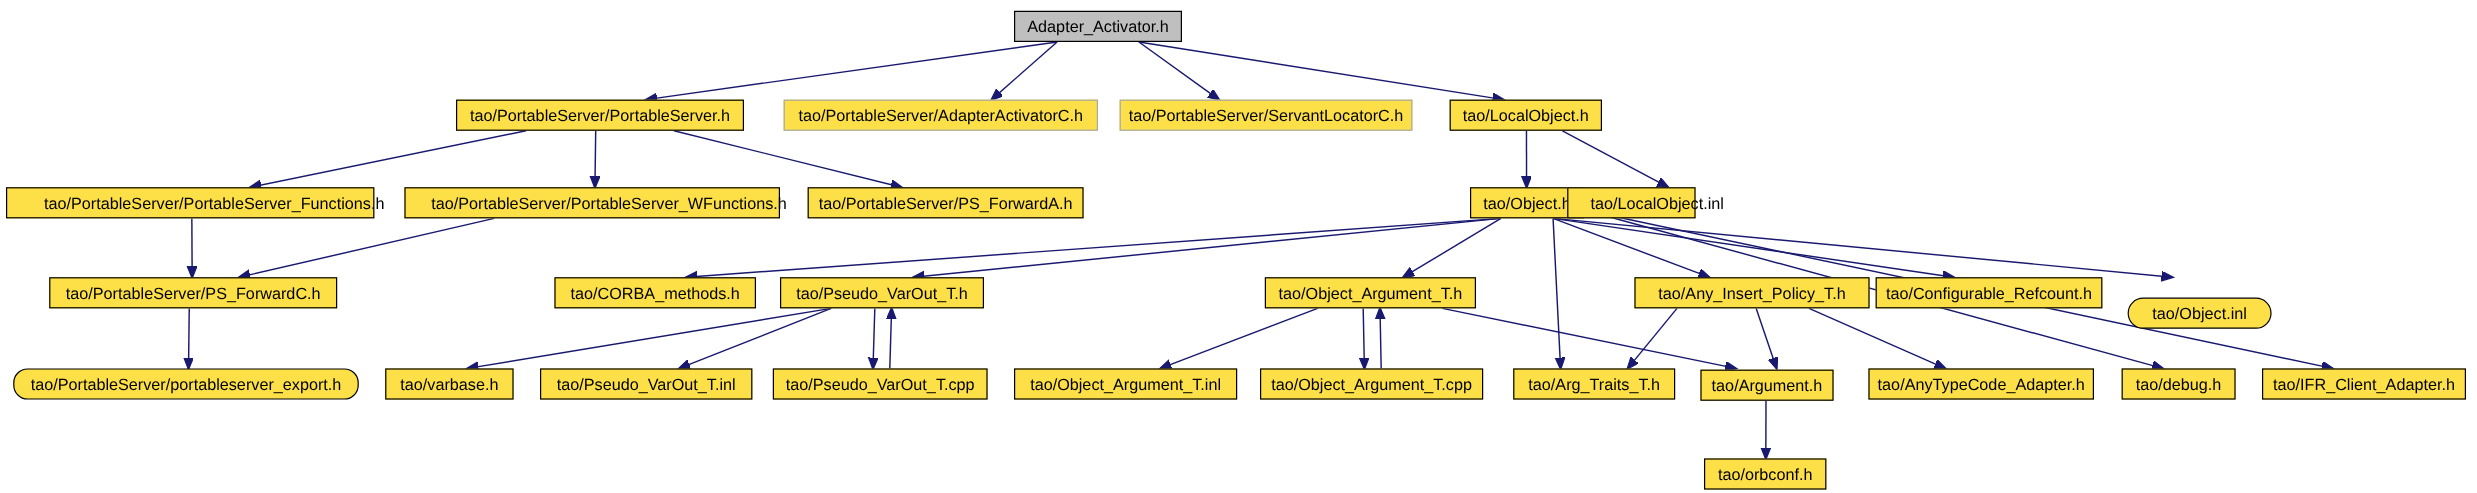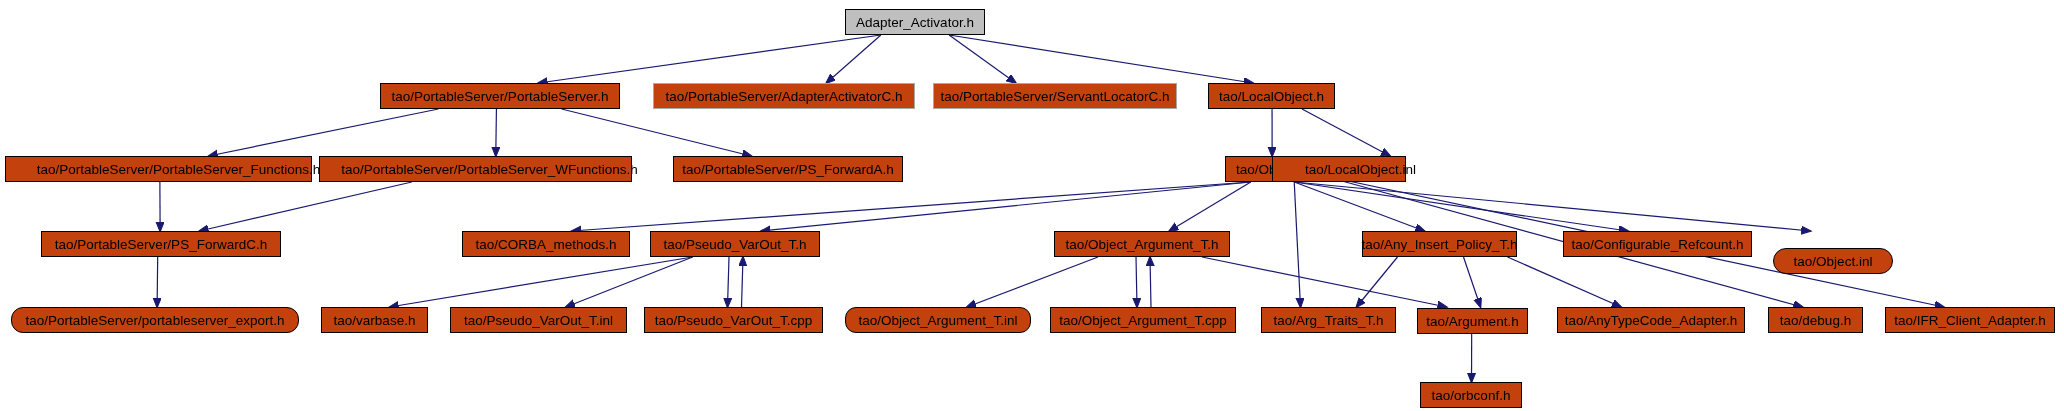--- a/index.html
+++ b/index.html
@@ -8,21 +8,21 @@
     width:2064px;height:411px;
     background:#ffffff;
     font-family:"Liberation Sans","DejaVu Sans",sans-serif;
     overflow:hidden;
   }
   #edges{position:absolute;left:0;top:0;width:2064px;height:411px;}
   .node{
     position:absolute;
     height:26px;
     border:1px solid #000000;
-    background:#c2410c;
+    background:#fde047;
     color:#000000;
     display:flex;align-items:center;justify-content:center;
     font-size:13.5px;
     white-space:nowrap;
     box-sizing:border-box;
     z-index:2;
   }
   .node.root{background:#bfbfbf;font-weight:normal;}
   .node.gray{border-color:#a8a8a8;color:#000000;}
 </style>
@@ -72,36 +72,36 @@
         <line x1="1471.675" y1="333" x2="1471.525" y2="382" stroke="#191970" stroke-width="1.2" marker-end="url(#arrow)"></line>
       </g>
   </svg>
   <div id="nodes">
       <div class="node root" style="left: 845px; top: 9px; width: 140px;">Adapter_Activator.h</div>
       <div class="node" style="left: 380px; top: 83px; width: 240px;">tao/PortableServer/PortableServer.h</div>
       <div class="node gray" style="left: 653px; top: 83px; width: 262px;">tao/PortableServer/AdapterActivatorC.h</div>
       <div class="node gray" style="left: 933px; top: 83px; width: 244px;">tao/PortableServer/ServantLocatorC.h</div>
       <div class="node" style="left: 1208px; top: 83px; width: 127px;">tao/LocalObject.h</div>
       <div class="node" style="left: 5px; top: 156px; width: 307px; padding-left: 40px;">tao/PortableServer/PortableServer_Functions.h</div>
-      <div class="node" style="left: 319px; top: 156px; width: 313px; padding-left: 28px;">tao/PortableServer/PortableServer_WFunctions.h</div>
+      <div class="node" style="left: 337px; top: 156px; width: 313px; padding-left: 28px;">tao/PortableServer/PortableServer_WFunctions.h</div>
       <div class="node" style="left: 673px; top: 156px; width: 230px;">tao/PortableServer/PS_ForwardA.h</div>
       <div class="node" style="left: 1225px; top: 156px; width: 95px;">tao/Object.h</div>
-      <div class="node" style="left: 1272px; top: 156px; width: 134px; padding-left: 43px;">tao/LocalObject.inl</div>
+      <div class="node" style="left: 1306px; top: 156px; width: 107px; padding-left: 43px;">tao/LocalObject.inl</div>
       <div class="node" style="left: 41px; top: 231px; width: 240px;">tao/PortableServer/PS_ForwardC.h</div>
       <div class="node" style="left: 462px; top: 231px; width: 168px;">tao/CORBA_methods.h</div>
       <div class="node" style="left: 650px; top: 231px; width: 170px;">tao/Pseudo_VarOut_T.h</div>
       <div class="node" style="left: 1054px; top: 231px; width: 176px;">tao/Object_Argument_T.h</div>
-      <div class="node" style="left: 1362px; top: 231px; width: 155px;">tao/Any_Insert_Policy_T.h</div>
+      <div class="node" style="left: 1362px; top: 231px; width: 196px;">tao/Any_Insert_Policy_T.h</div>
       <div class="node" style="left: 1563px; top: 231px; width: 189px;">tao/Configurable_Refcount.h</div>
       <div class="node" style="left: 1773px; top: 248px; width: 120px; border-radius: 13px;">tao/Object.inl</div>
       <div class="node" style="left: 11px; top: 307px; width: 288px; border-radius: 12px;">tao/PortableServer/portableserver_export.h</div>
       <div class="node" style="left: 321px; top: 307px; width: 107px;">tao/varbase.h</div>
       <div class="node" style="left: 450px; top: 307px; width: 177px;">tao/Pseudo_VarOut_T.inl</div>
       <div class="node" style="left: 644px; top: 307px; width: 179px;">tao/Pseudo_VarOut_T.cpp</div>
-      <div class="node" style="left: 845px; top: 307px; width: 186px; border-radius: 11px;">tao/Object_Argument_T.inl</div>
+      <div class="node" style="left: 845px; top: 307px; width: 186px;">tao/Object_Argument_T.inl</div>
       <div class="node" style="left: 1050px; top: 307px; width: 186px;">tao/Object_Argument_T.cpp</div>
       <div class="node" style="left: 1261px; top: 307px; width: 135px;">tao/Arg_Traits_T.h</div>
       <div class="node" style="left: 1417px; top: 308px; width: 111px;">tao/Argument.h</div>
       <div class="node" style="left: 1557px; top: 307px; width: 188px;">tao/AnyTypeCode_Adapter.h</div>
       <div class="node" style="left: 1768px; top: 307px; width: 95px;">tao/debug.h</div>
       <div class="node" style="left: 1885px; top: 307px; width: 170px;">tao/IFR_Client_Adapter.h</div>
       <div class="node" style="left: 1420px; top: 382px; width: 102px;">tao/orbconf.h</div>
     </div>
 </div>
 

